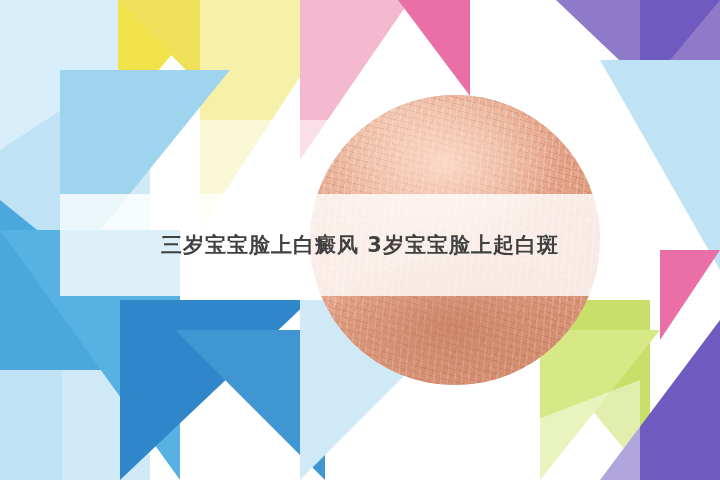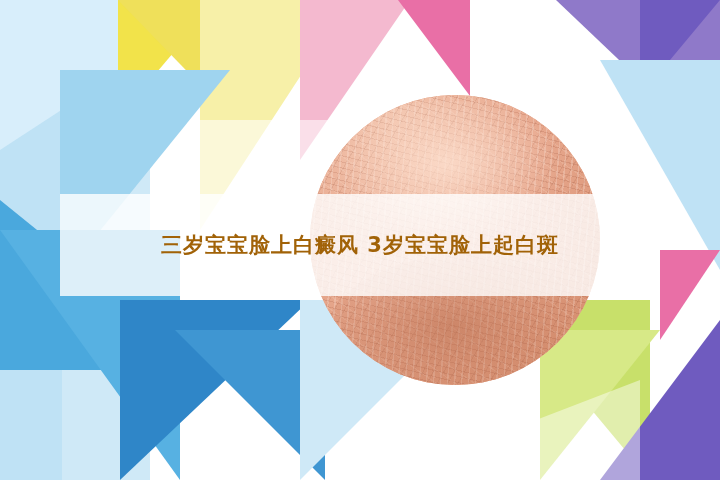--- a/index.html
+++ b/index.html
@@ -92,21 +92,21 @@
     width: 600px;
     height: 102px;
     background: rgba(255,255,255,.80);
     display: flex;
     align-items: center;
     justify-content: center;
   }
   .caption-text {
     font-size: 21px;
     letter-spacing: 1px;
-    color: #a16207;
+    color: #404040;
     font-weight: 700;
     font-family: "DejaVu Sans", "Liberation Sans", sans-serif;
     white-space: nowrap;
   }
 </style>
 </head>
 <body>
 
 <div id="stage">
 

